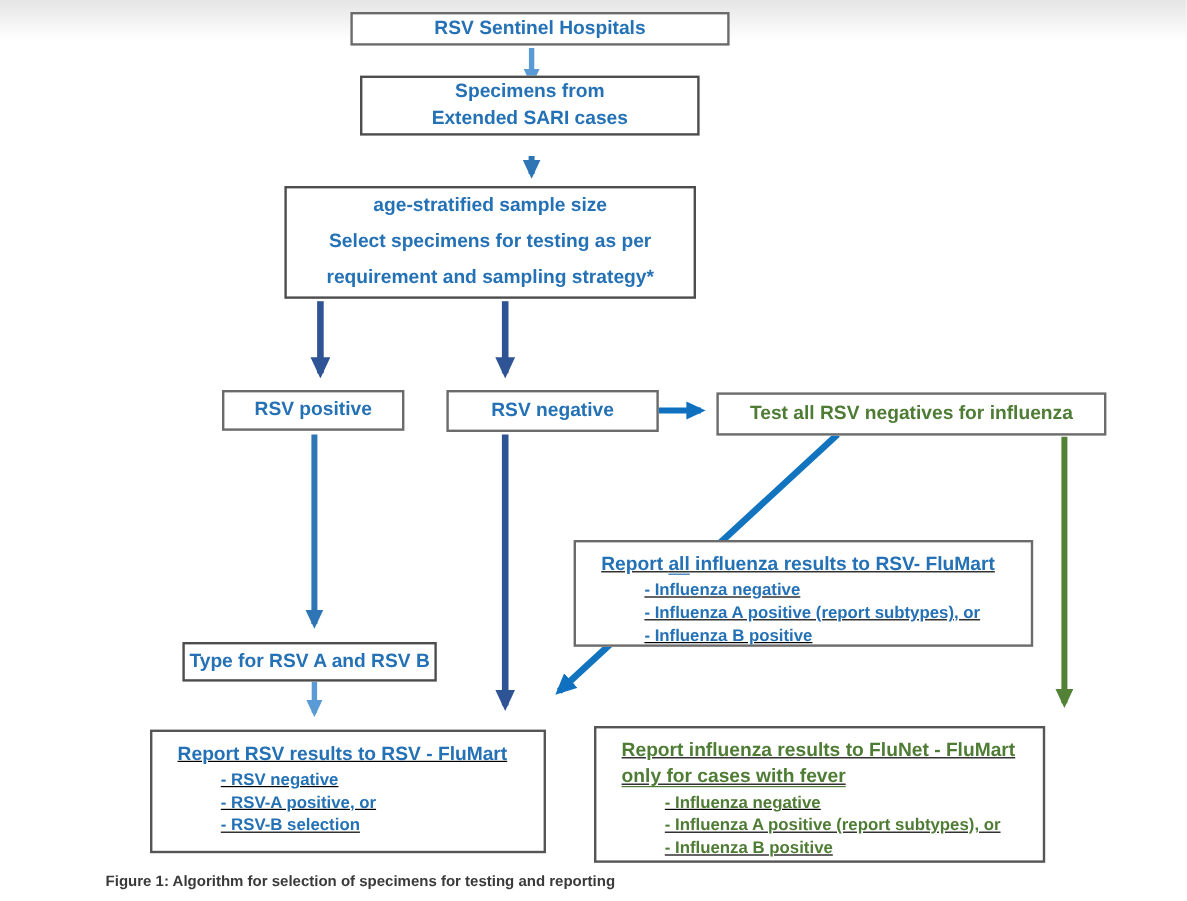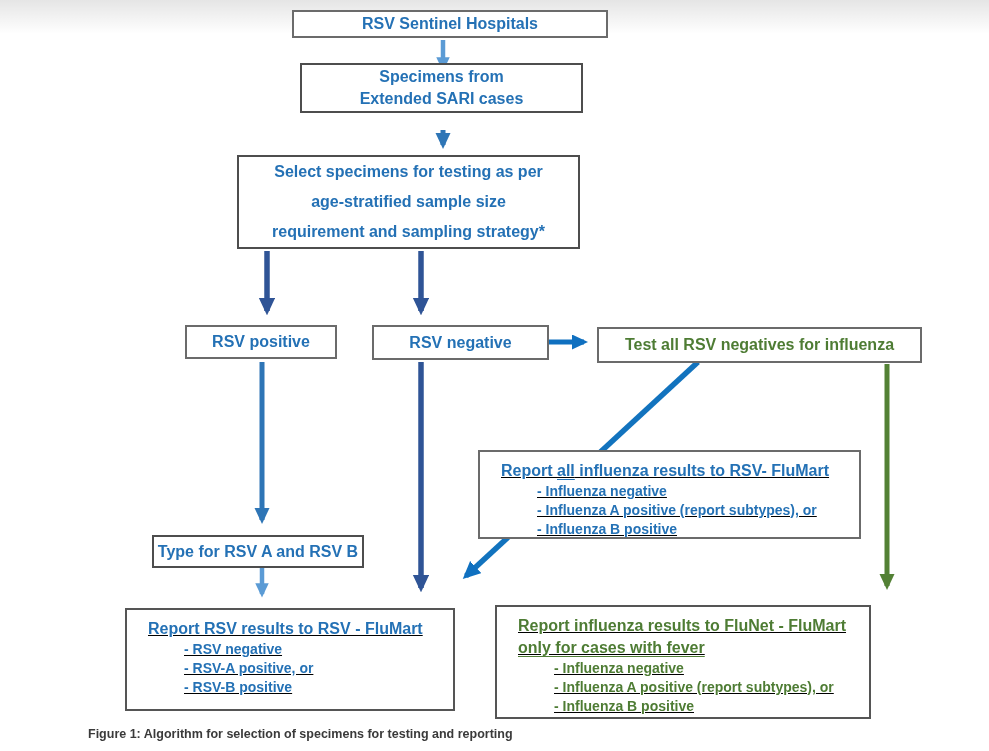--- a/index.html
+++ b/index.html
@@ -91,22 +91,22 @@
   <div class="node centered" id="node-sentinel">
     <span class="title blue">RSV Sentinel Hospitals</span>
   </div>
 
   <div class="node centered" id="node-specimens">
     <span class="title blue">Specimens from</span>
     <span class="title blue">Extended SARI cases</span>
   </div>
 
   <div class="node centered" id="node-select">
+    <span class="line blue">age-stratified sample size</span>
     <span class="line blue">Select specimens for testing as per</span>
-    <span class="line blue">age-stratified sample size</span>
     <span class="line blue">requirement and sampling strategy*</span>
   </div>
 
   <div class="node centered" id="node-rsv-positive">
     <span class="title blue">RSV positive</span>
   </div>
 
   <div class="node centered" id="node-rsv-negative">
     <span class="title blue">RSV negative</span>
   </div>
@@ -123,21 +123,21 @@
   </div>
 
   <div class="node centered" id="node-type-rsv">
     <span class="title blue">Type for RSV A and RSV B</span>
   </div>
 
   <div class="node report" id="node-report-rsv">
     <span class="title blue">Report RSV results to RSV - FluMart</span>
     <span class="item blue">- RSV negative</span>
     <span class="item blue">- RSV-A positive, or</span>
-    <span class="item blue">- RSV-B positive</span>
+    <span class="item blue">- RSV-B selection</span>
   </div>
 
   <div class="node report" id="node-report-flunet">
     <span class="title green">Report influenza results to FluNet - FluMart</span>
     <span class="title green underline" style="align-self:flex-start">only for cases with fever</span>
     <span class="item green">- Influenza negative</span>
     <span class="item green">- Influenza A positive (report subtypes), or</span>
     <span class="item green">- Influenza B positive</span>
   </div>
 

